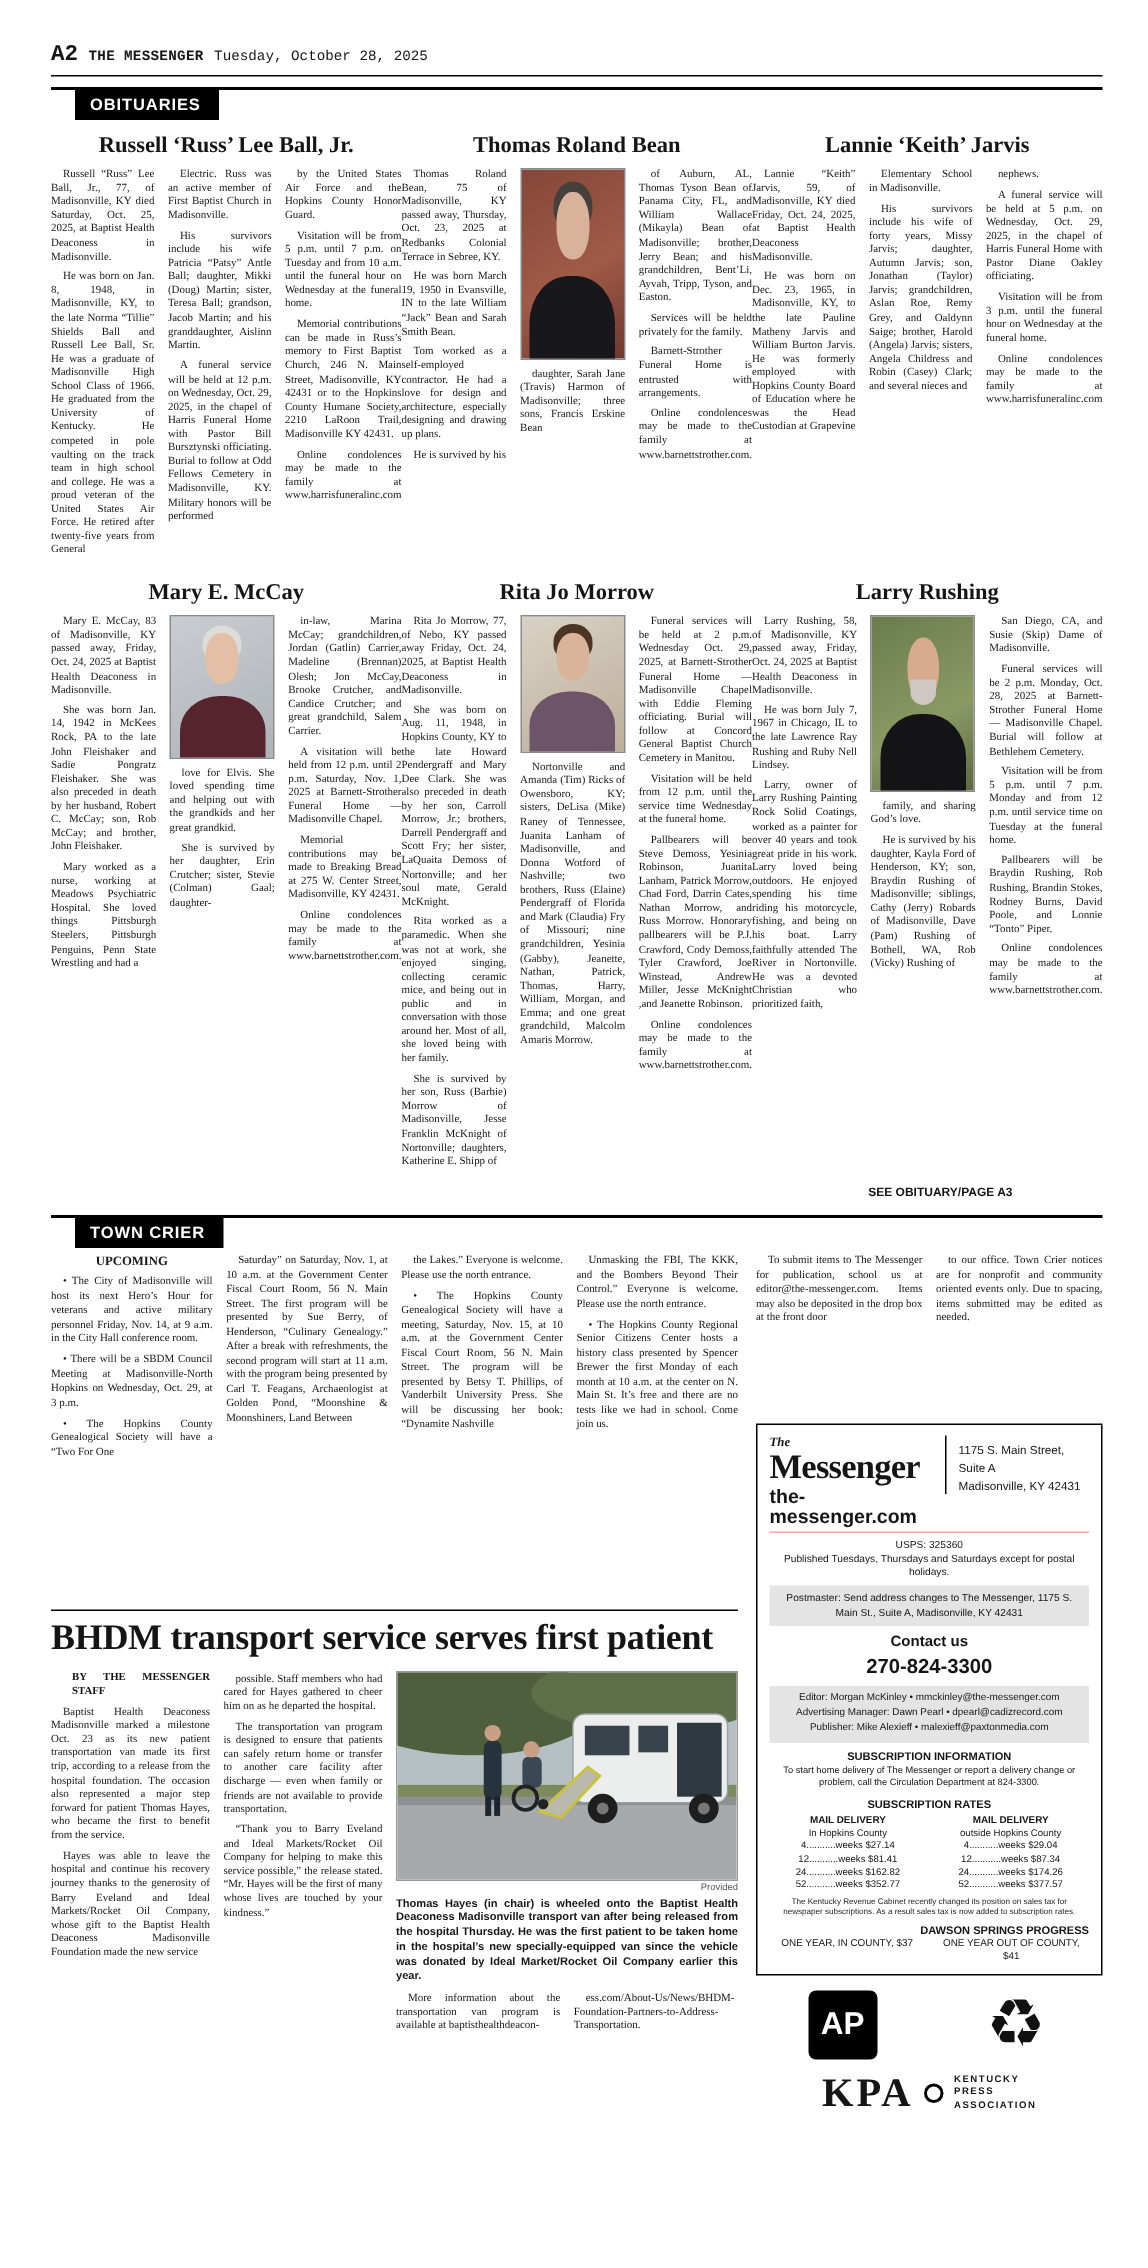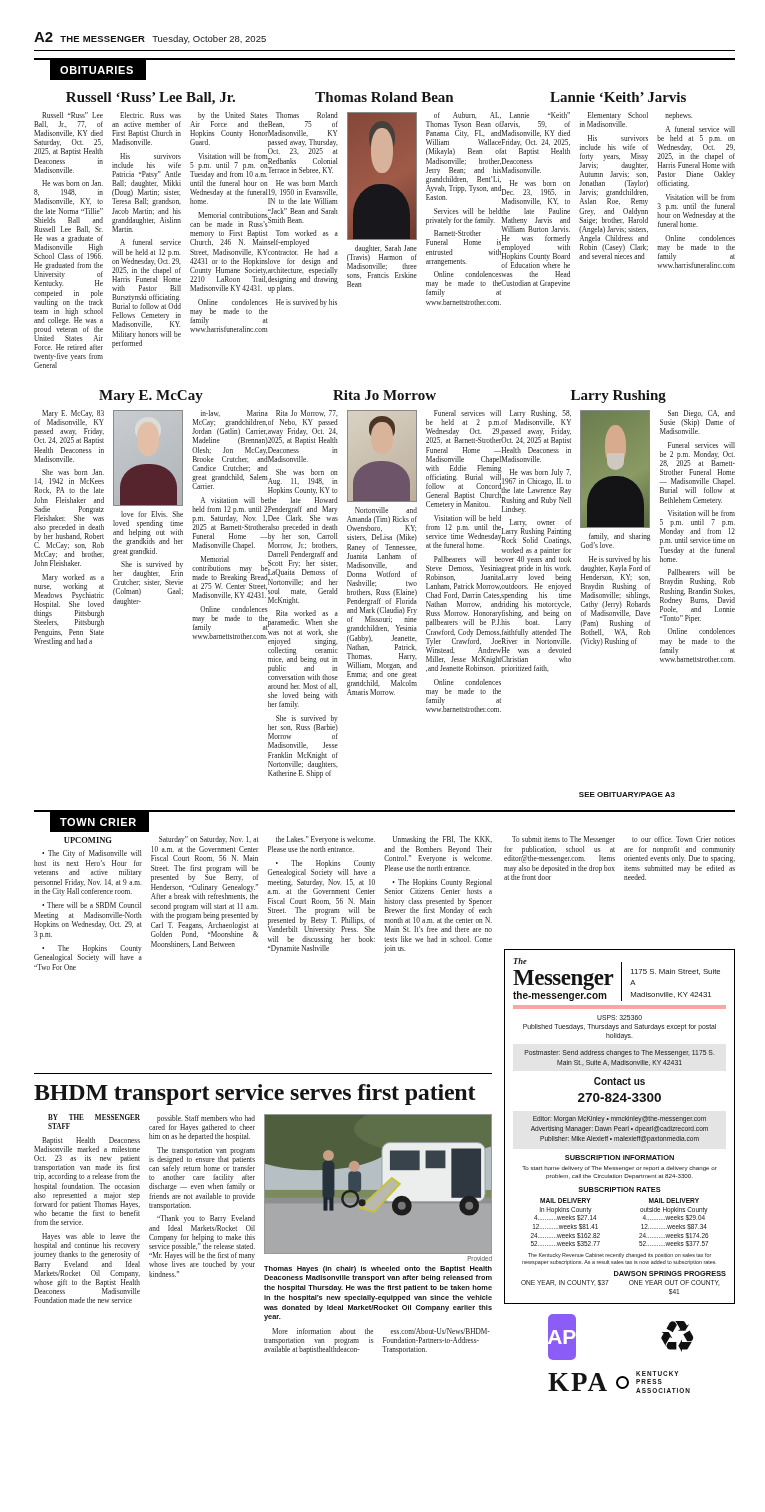--- a/index.html
+++ b/index.html
@@ -3,21 +3,21 @@
 <meta charset="utf-8">
 <style>
   * { margin:0; padding:0; box-sizing:border-box; }
   html,body { background:#ffffff; }
   body { width:765px; height:1512px; overflow:hidden; color:#151515;
          font-family:"Liberation Serif", serif; }
   .page { width:765px; height:1512px; padding:24px 30px 8px 34px; }
 
   
   .top { display:flex; align-items:baseline; gap:7px; border-bottom:1.5px solid #000;
-         padding:4px 0 5px; font-family:Liberation Sans, sans-serif; }
+         padding:4px 0 5px; font-family:Liberation Mono, monospace; }
   .pgno { font-size:15px; font-weight:bold; }
   .mastname { font-size:9.5px; font-weight:bold; letter-spacing:.2px; }
   .issuedate { font-size:9.5px; }
 
   
   .sec-head { border-top:2px solid #000; margin-top:7px;padding-left:16px; }
   .sec-label { display:inline-block; background:#000; color:#fff; font-family:"Liberation Sans",sans-serif;
                font-weight:bold; font-size:11px; letter-spacing:.6px; padding:4px 12px 4px 10px; }
 
   
@@ -67,25 +67,25 @@
   .news-photo svg { display:block; width:100%; height:138px; }
   .credit { text-align:right; font-family:"Liberation Sans",sans-serif; font-size:6.3px; color:#555; margin:1px 0 2px; }
   .caption { font-family:"Liberation Sans",sans-serif; font-weight:bold; font-size:7.4px; line-height:1.32; text-align:justify; }
   .more-cols { display:flex; gap:9px; margin-top:5px; }
   .m-col { flex:1 1 0; font-size:7.3px; line-height:1.26; text-align:justify; overflow-wrap:break-word; }
   .m-col p { text-indent:8px; }
 
   
   .mast-box { border:1px solid #000; margin-top:8px; padding:7px 8px 6px;
               font-family:"Liberation Sans",sans-serif; font-size:6.8px; line-height:1.35; }
-  .mast-top { display:flex; gap:8px; align-items:flex-end; border-bottom:4px solid #fca5a5; padding-bottom:4px; }
+  .mast-top { display:flex; gap:8px; align-items:flex-start; border-bottom:1px solid #fca5a5; padding-bottom:4px; }
   .logo-stack { line-height:1; }
   .logo-the { font-family:"Liberation Serif",serif; font-style:italic; font-weight:bold; font-size:8.5px; display:block; }
   .logo-name { font-family:"Liberation Serif",serif; font-weight:bold; font-size:23px; letter-spacing:-.5px; display:block; }
-  .logo-site { font-weight:bold; font-size:10px; margin-top:2px; }
+  .logo-site { font-weight:bold; font-size:13px; margin-top:2px; }
   .mast-addr { border-left:1px solid #000; padding:4px 0 0 8px; font-size:7.8px; line-height:1.5; }
   .c-center { text-align:center; }
   .usps-block { margin:4px 8px; }
   .gray-box { background:#e4e4e4; padding:4px 8px; text-align:center; margin:4px 0; }
   .contact-label { font-weight:bold; font-size:10px; }
   .phone { font-weight:bold; font-size:13.5px; margin:1px 0 2px; }
   .staff-box p { margin:0 0 1px; text-indent:0; font-size:6.6px; }
   .sub-h { font-weight:bold; font-size:7.4px; text-align:center; margin-top:4px; }
   .sub-text { font-size:6.2px; text-align:center; margin:1px 6px 3px; }
   .rates-grid { display:grid; grid-template-columns:1fr 1fr; gap:4px; margin-top:2px; }
@@ -93,21 +93,21 @@
   .r-sub { text-align:center; font-size:6.4px; }
   .r-lines p { margin:0; text-indent:0; text-align:center; font-size:6.4px; }
   .tax-note { font-size:5.4px; text-align:center; margin:3px 4px; color:#222; }
   .dawson-h { font-weight:bold; text-align:right; font-size:7.4px; }
   .dawson-row { display:flex; gap:6px; }
   .dawson-row div { flex:1; text-align:center; font-size:6.6px; }
 
   
   .logos { margin-top:10px; display:grid; grid-template-columns:1fr 1fr; row-gap:7px;
            justify-items:center; align-items:center; }
-  .ap-logo { width:28px; height:46px; background:#8b5cf6; color:#fff; border-radius:5px;
+  .ap-logo { width:46px; height:46px; background:#000000; color:#fff; border-radius:5px;
              display:flex; align-items:center; justify-content:center;
              font-family:"Liberation Sans",sans-serif; font-weight:bold; font-size:21px; }
   .recycle { font-size:44px; line-height:1; color:#111; font-family:"DejaVu Sans",sans-serif; }
   .kpa-row { grid-column:1 / span 2; display:flex; align-items:center; gap:7px; }
   .kpa-letters { font-family:"Liberation Serif",serif; font-weight:bold; font-size:27px; letter-spacing:2px; }
   .kpa-emblem { width:13px; height:13px; border:2.5px solid #000; border-radius:50%; }
   .kpa-text p { margin:0; text-indent:0; font-family:"Liberation Sans",sans-serif;
                 font-weight:bold; font-size:6.4px; letter-spacing:1px; line-height:1.35; }
 </style>
 </head>

